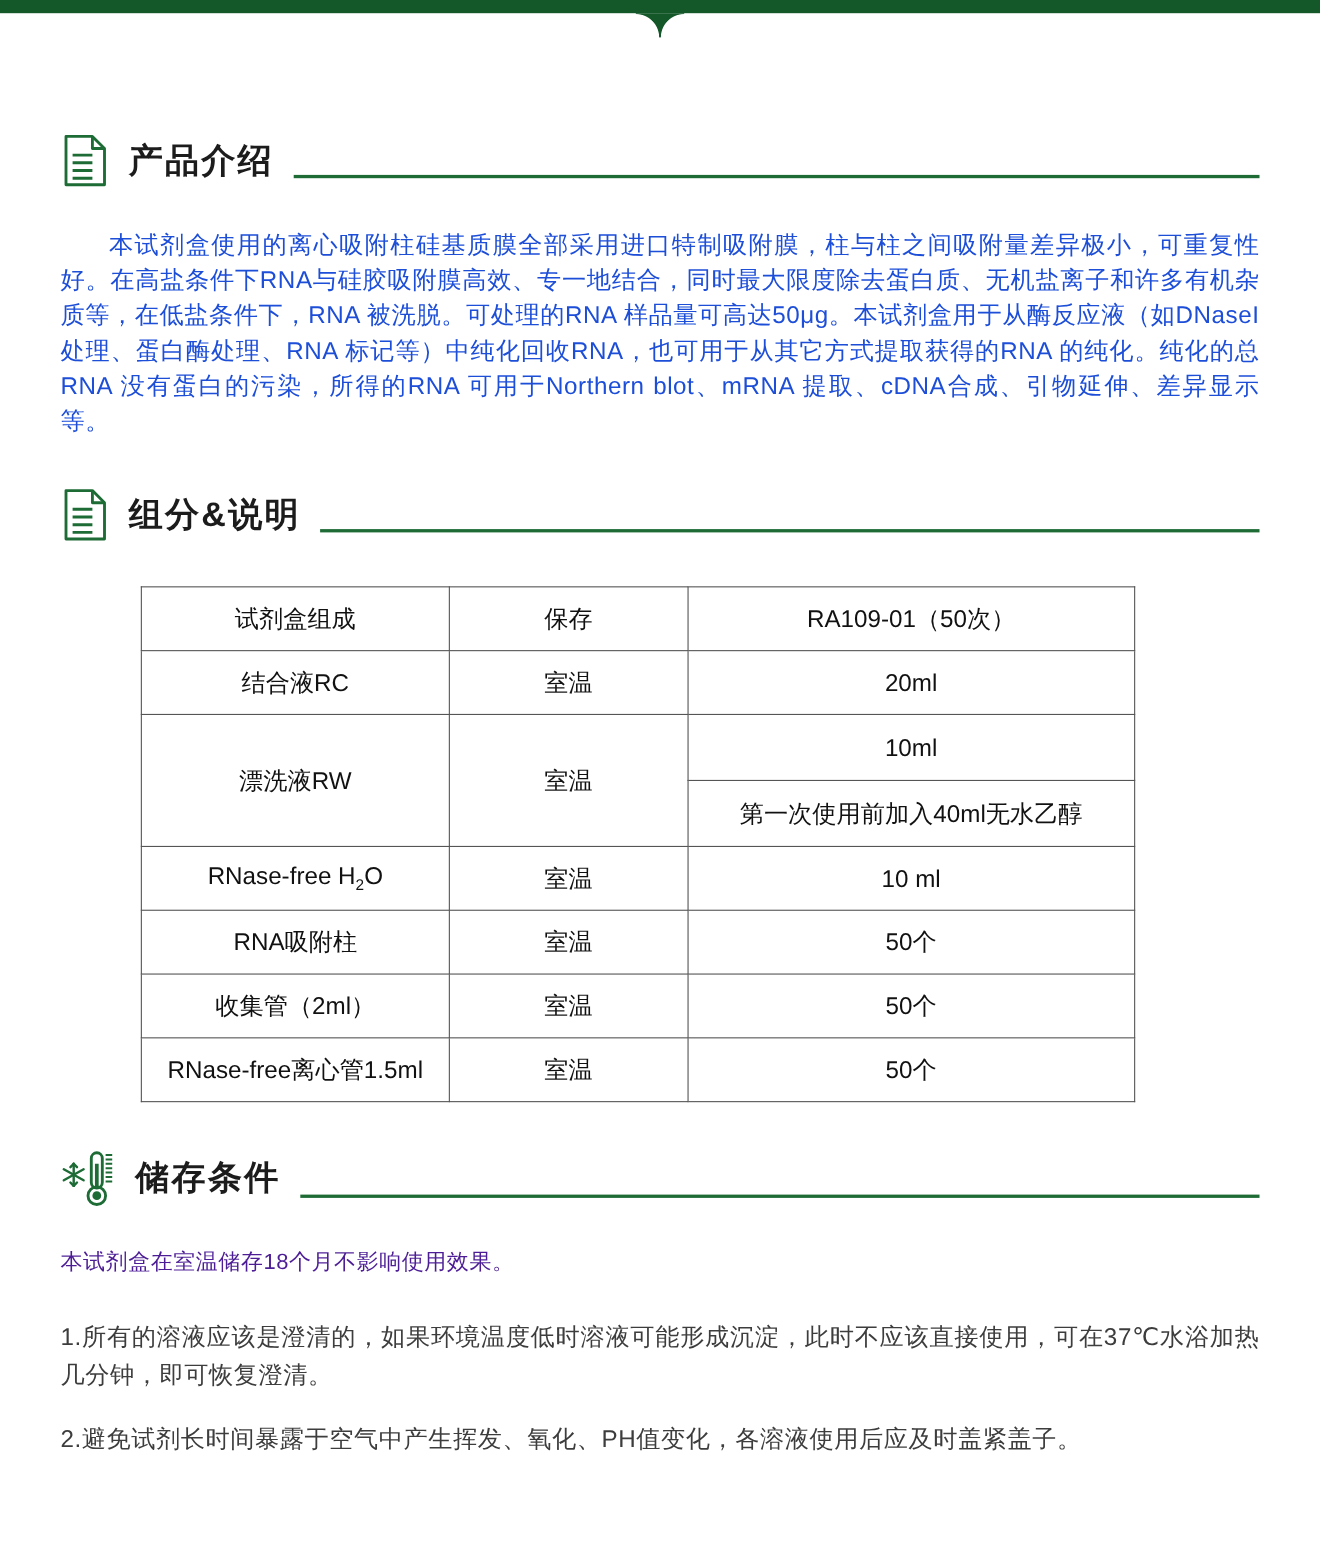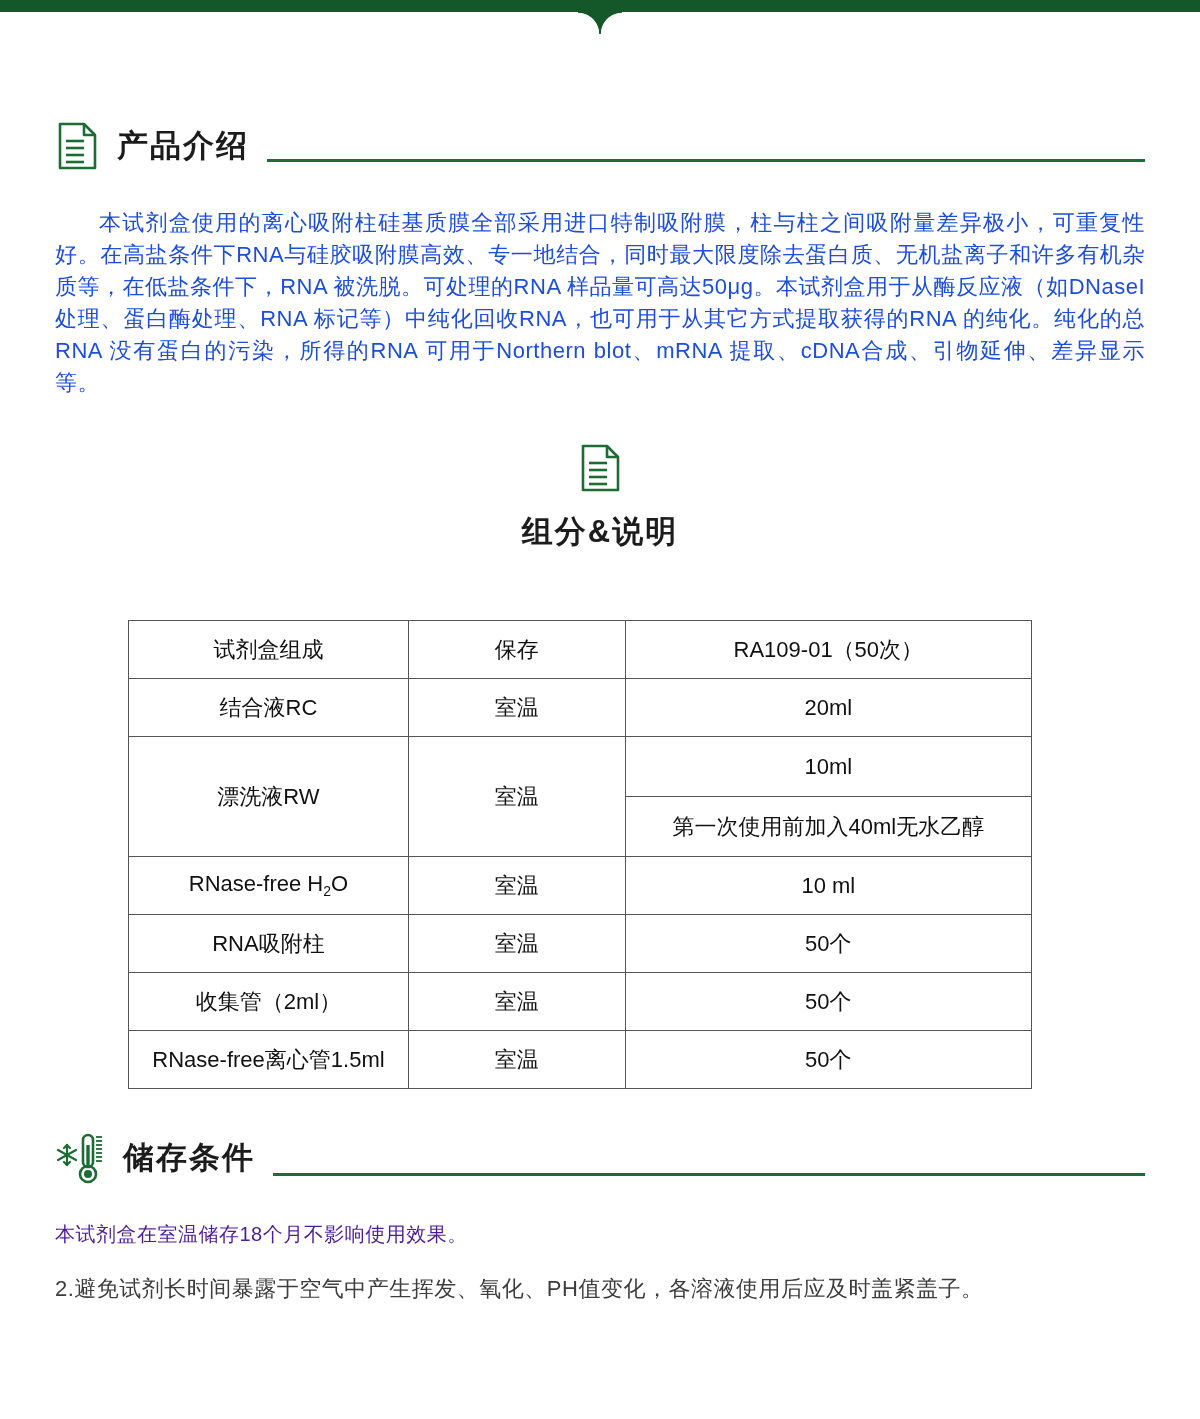--- a/index.html
+++ b/index.html
@@ -78,21 +78,21 @@
         <line x1="11" y1="34" x2="29" y2="34" stroke="#1d6b35" stroke-width="2.6"></line>
         <line x1="11" y1="41" x2="29" y2="41" stroke="#1d6b35" stroke-width="2.6"></line>
       </svg>
     </span>
     <span class="section-title">产品介绍</span>
     <span class="section-line"></span>
   </div>
 
   <div class="intro-body">本试剂盒使用的离心吸附柱硅基质膜全部采用进口特制吸附膜，柱与柱之间吸附量差异极小，可重复性好。在高盐条件下RNA与硅胶吸附膜高效、专一地结合，同时最大限度除去蛋白质、无机盐离子和许多有机杂质等，在低盐条件下，RNA 被洗脱。可处理的RNA 样品量可高达50μg。本试剂盒用于从酶反应液（如DNaseI 处理、蛋白酶处理、RNA 标记等）中纯化回收RNA，也可用于从其它方式提取获得的RNA 的纯化。纯化的总RNA 没有蛋白的污染，所得的RNA 可用于Northern blot、mRNA 提取、cDNA合成、引物延伸、差异显示等。</div>
 
-  <div class="section-header" style="margin-top:44px;flex-direction:column;">
+  <div class="section-header" style="margin-top:44px;">
     <span class="icon">
       <svg width="44" height="50" viewBox="0 0 44 50">
         <path d="M5 3 h24 l11 11 v33 h-35 z" fill="none" stroke="#1d6b35" stroke-width="2.6" stroke-linejoin="round"></path>
         <path d="M29 3 v11 h11" fill="none" stroke="#1d6b35" stroke-width="2.6" stroke-linejoin="round"></path>
         <line x1="11" y1="20" x2="29" y2="20" stroke="#1d6b35" stroke-width="2.6"></line>
         <line x1="11" y1="27" x2="29" y2="27" stroke="#1d6b35" stroke-width="2.6"></line>
         <line x1="11" y1="34" x2="29" y2="34" stroke="#1d6b35" stroke-width="2.6"></line>
         <line x1="11" y1="41" x2="29" y2="41" stroke="#1d6b35" stroke-width="2.6"></line>
       </svg>
     </span>
@@ -177,15 +177,16 @@
         </g>
       </svg>
     </span>
     <span class="section-title">储存条件</span>
     <span class="section-line"></span>
   </div>
 
   <div class="storage-body">本试剂盒在室温储存18个月不影响使用效果。</div>
 
 
+  <div class="note first">1.所有的溶液应该是澄清的，如果环境温度低时溶液可能形成沉淀，此时不应该直接使用，可在37℃水浴加热几分钟，即可恢复澄清。</div>
   <div class="note">2.避免试剂长时间暴露于空气中产生挥发、氧化、PH值变化，各溶液使用后应及时盖紧盖子。</div>
 
 </div>
 
 </body></html>

